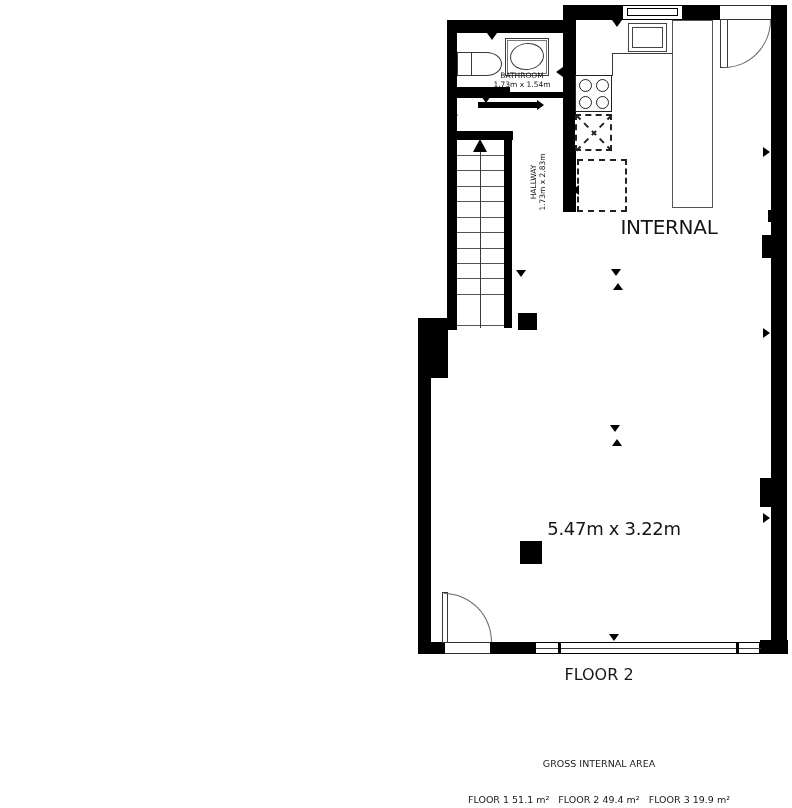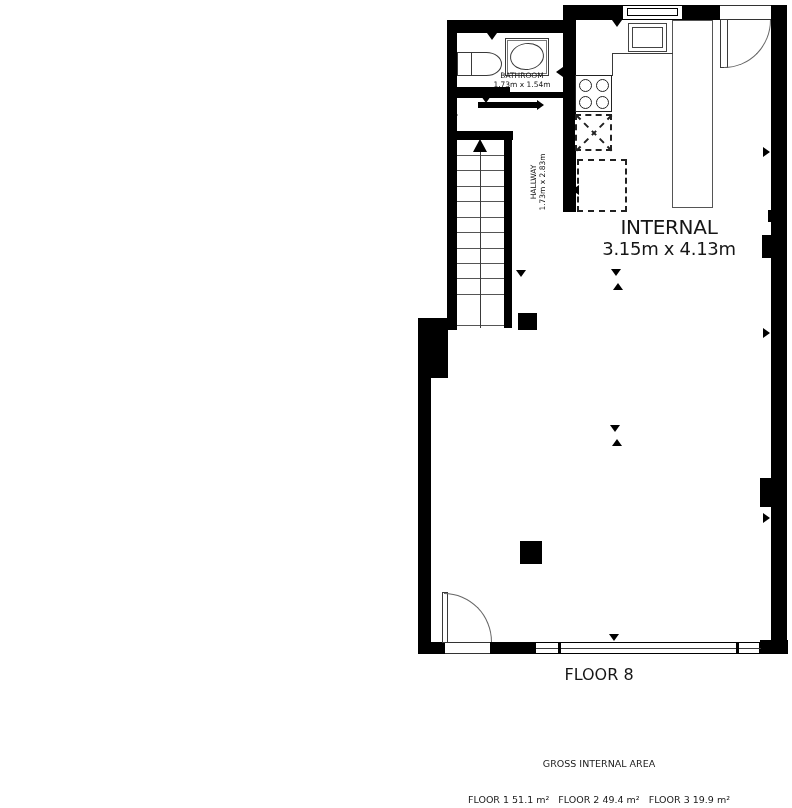--- a/index.html
+++ b/index.html
@@ -114,29 +114,29 @@
   <div class="tick right" style="left:763px;top:147px;"></div>
   <div class="tick right" style="left:763px;top:328px;"></div>
   <div class="tick right" style="left:763px;top:513px;"></div>
   <div class="tick down" style="left:610px;top:425px;"></div>
   <div class="tick up" style="left:612px;top:439px;"></div>
   <div class="tick left" style="left:424px;top:395px;"></div>
   <div class="tick down" style="left:609px;top:634px;"></div>
   <div class="tick down" style="left:612px;top:20px;"></div>
 
   <div class="lbl room-name" style="left:669px;top:215px;">INTERNAL</div>
-  <div class="lbl room-dims" style="left:669px;top:238px;">3.15m x 4.13m</div>
+  <div class="lbl room-dims" style="left:614px;top:518px;">5.47m x 3.22m</div>
   <div class="lbl small-lbl" style="left:522px;top:71px;">BATHROOM</div>
   <div class="lbl small-lbl" style="left:522px;top:80px;">1.73m x 1.54m</div>
   <div class="abs" style="left:499px;top:172px;width:80px;height:20px;transform:rotate(-90deg);text-align:center;">
     <div class="small-lbl" style="position:static;">HALLWAY</div>
     <div class="small-lbl" style="position:static;">1.73m x 2.83m</div>
   </div>
 
-  <div class="lbl" style="left:599px;top:665px;font-size:16px;">FLOOR 8</div>
+  <div class="lbl" style="left:599px;top:665px;font-size:16px;">FLOOR 2</div>
 
   <div id="footer">
     <div>GROSS INTERNAL AREA</div>
     <div>FLOOR 1 51.1 m²   FLOOR 2 49.4 m²   FLOOR 3 19.9 m²</div>
     
     
     
   </div>
 
 </div>

